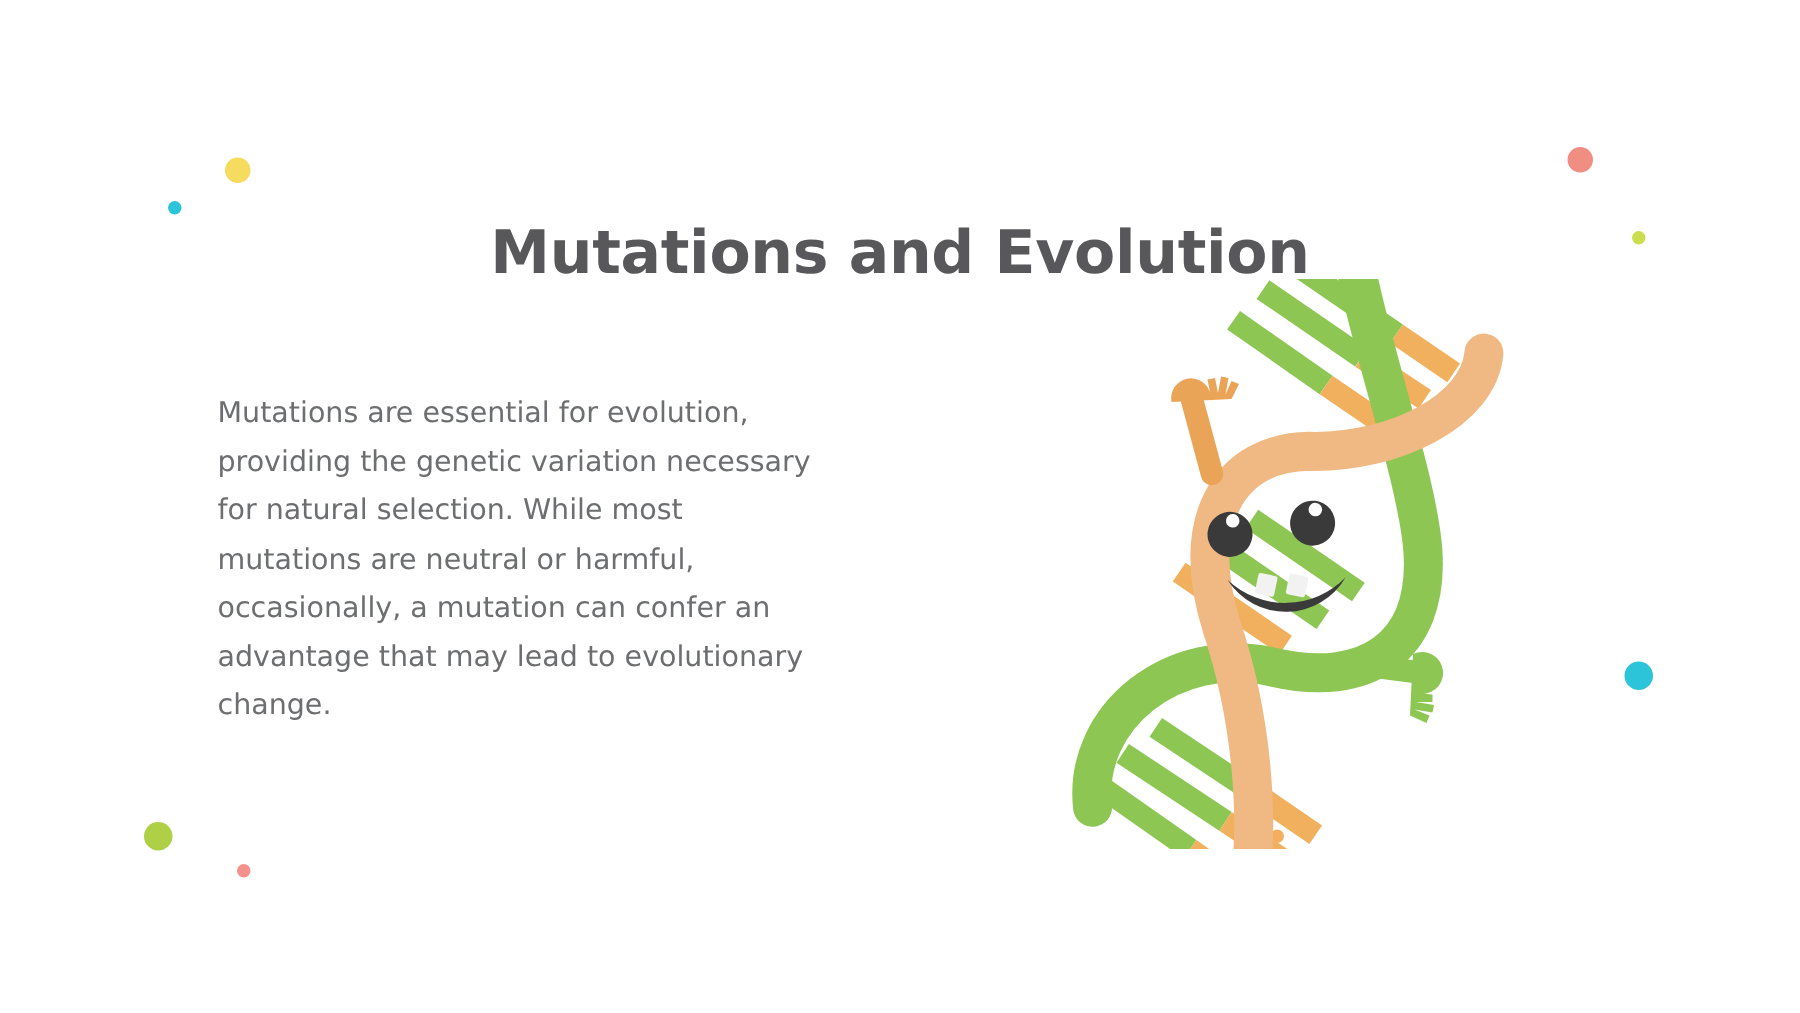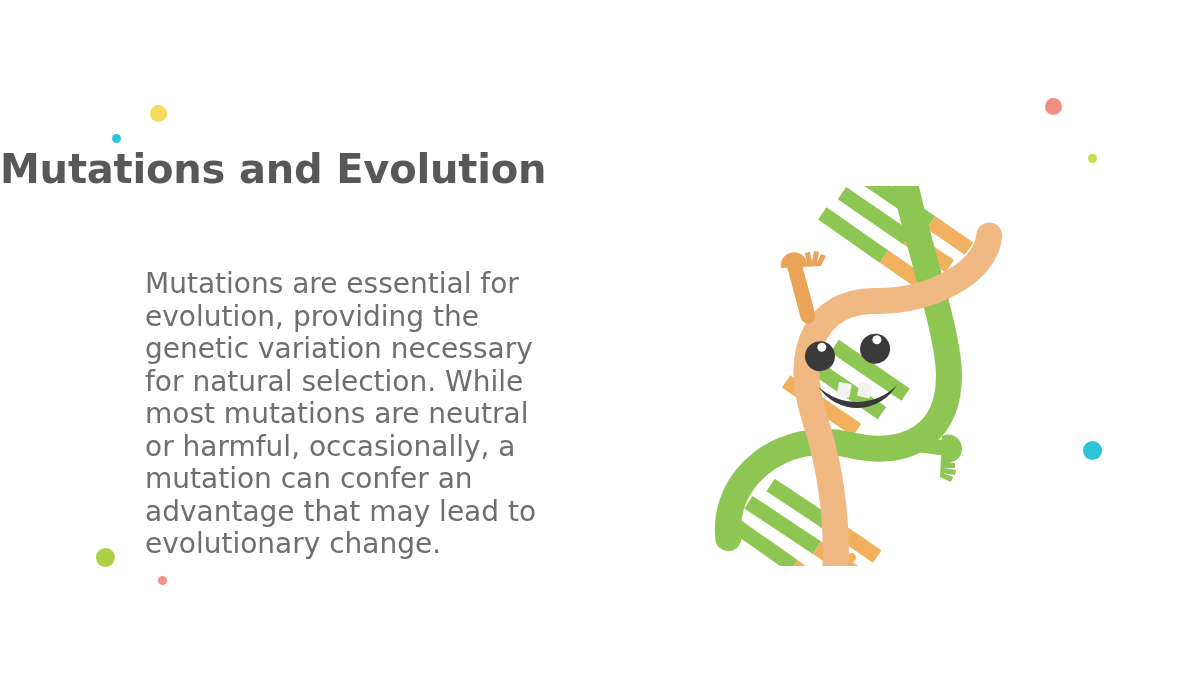--- a/index.html
+++ b/index.html
@@ -25,34 +25,35 @@
     border-radius: 50%;
     pointer-events: none;
   }
 
   
   #slide-title {
     position: absolute;
     left: 0;
     top: 118px;
     width: 1200px;
+    text-align: center;
     font-size: 40px;
     font-weight: bold;
     letter-spacing: -0.2px;
     color: #58585a;
     line-height: 1.2;
   }
 
   
   #body-text {
     position: absolute;
     left: 145px;
     top: 240px;
     width: 400px;
-    font-size: 28px;
+    font-size: 19px;
     line-height: 32.5px;
     color: #6d6e70;
     font-weight: 400;
   }
 
   
   #dna-illustration {
     position: absolute;
     left: 648px;
     top: 186px;

